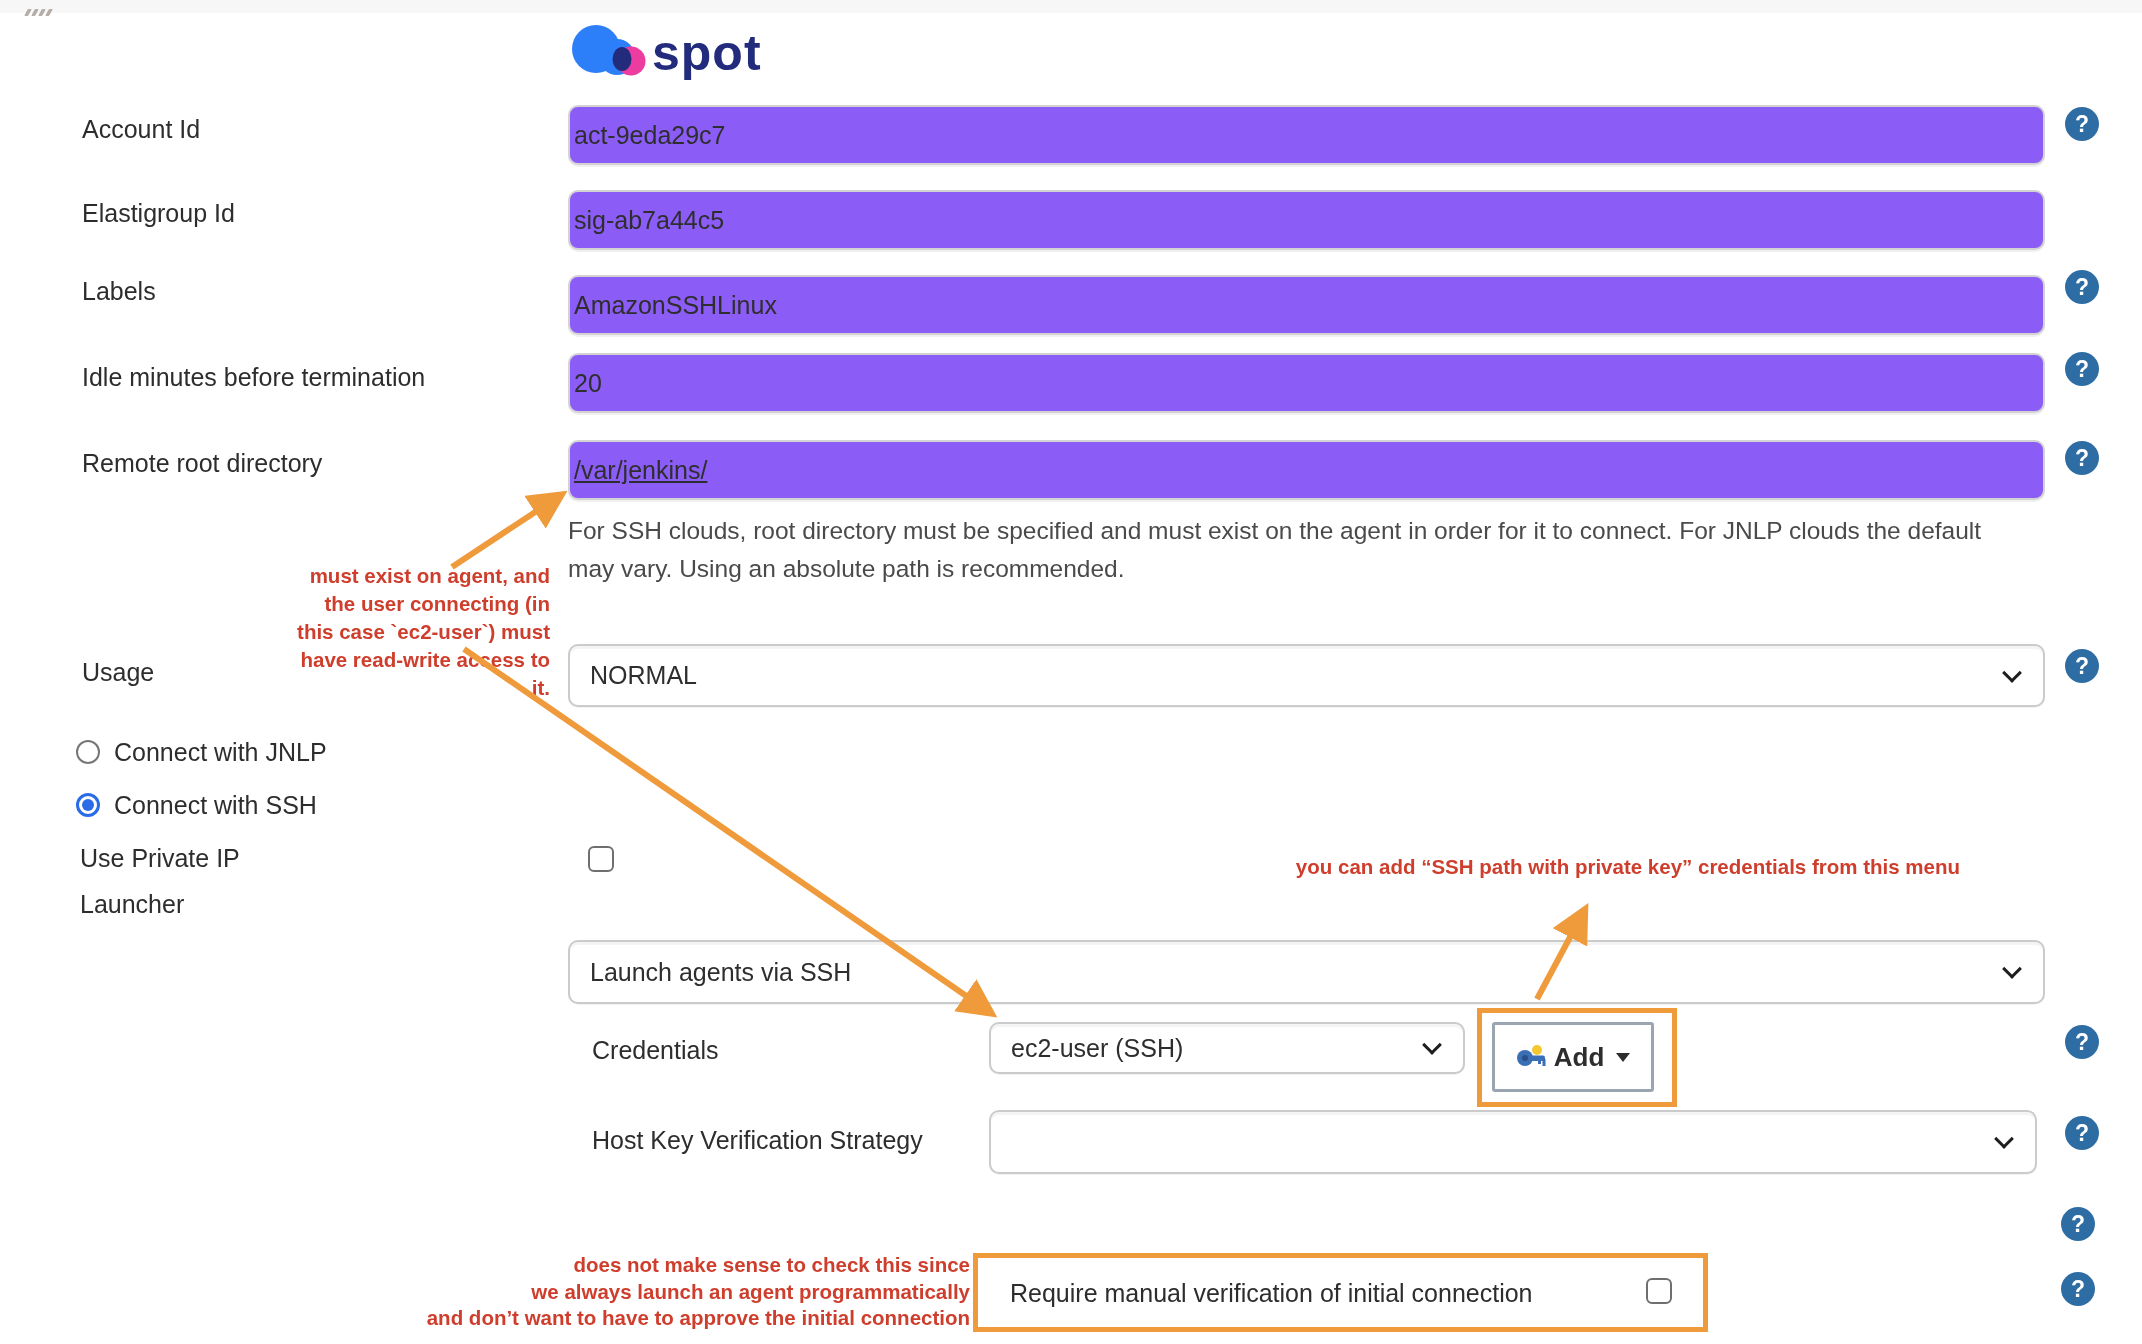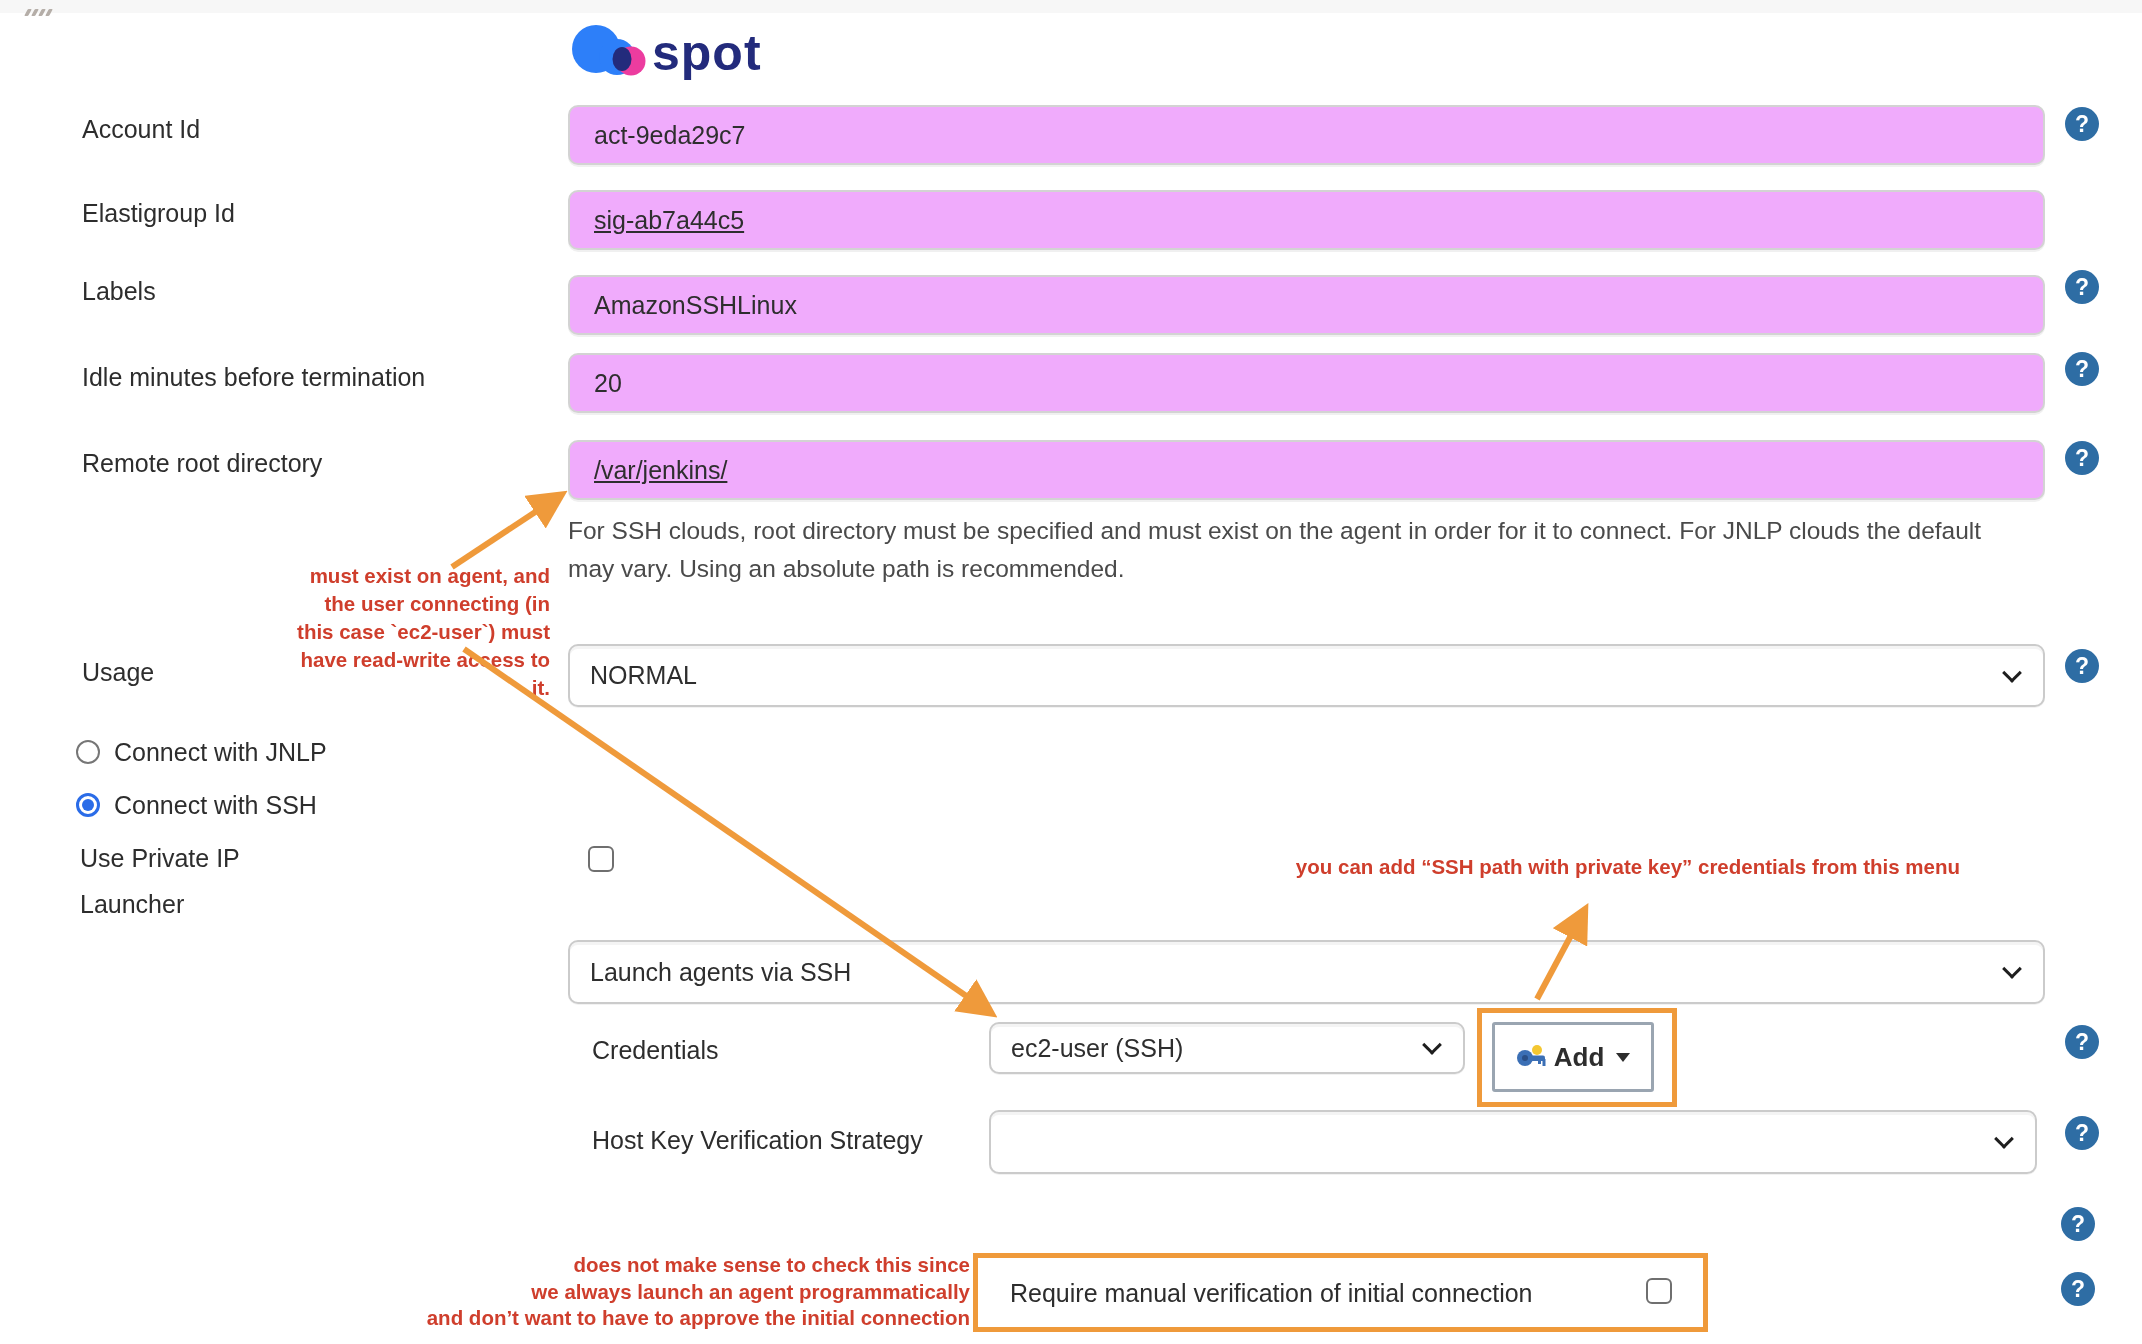--- a/index.html
+++ b/index.html
@@ -3,23 +3,23 @@
 <meta charset="utf-8">
 <style>
   html,body{margin:0;padding:0;background:#fff;}
   body{width:2142px;height:1344px;position:relative;overflow:hidden;
        font-family:"Liberation Sans","DejaVu Sans",sans-serif;color:#2d2d2d;}
   .topstrip{position:absolute;left:0;top:0;width:2142px;height:13px;background:#f7f7f7;}
   .dragdots{position:absolute;left:26px;top:9px;display:flex;gap:3px;cursor:grab;}
   .dragdots i{display:block;width:4px;height:7px;background:#b5aea8;transform:skewX(-28deg);border-radius:1px;}
   .row-label{position:absolute;left:82px;font-size:25px;line-height:30px;color:#2d2d2d;white-space:nowrap;}
   .jinput{position:absolute;left:568px;width:1477px;height:60px;box-sizing:border-box;
-          border:2px solid #d3d3d3;border-radius:10px;background:#f0abfc;
+          border:2px solid #d3d3d3;border-radius:10px;background:#8b5cf6;
           box-shadow:0 2px 0 rgba(0,0,0,0.06);font-size:25px;color:#2e2e2e;
-          padding:0 24px;font-family:inherit;outline:none;}
+          padding:0 4px;font-family:inherit;outline:none;}
   .jselect{position:absolute;box-sizing:border-box;border:2px solid #cbcbcb;border-radius:10px;
            background:#fff;box-shadow:inset 0 3px 0 rgba(0,0,0,0.045),0 1px 0 rgba(0,0,0,0.05);
            display:flex;align-items:center;font-size:25px;color:#2e2e2e;padding:0 52px 0 20px;cursor:pointer;}
   .chev{position:absolute;right:24px;top:50%;width:11px;height:11px;
         border-right:3.5px solid #1e1e1e;border-bottom:3.5px solid #1e1e1e;
         transform:translateY(-72%) rotate(45deg);}
   .help{position:absolute;left:2065px;width:34px;height:34px;border-radius:50%;background:#2E6DA4;
         color:#fff;font-weight:bold;font-size:23px;display:flex;align-items:center;justify-content:center;
         cursor:pointer;user-select:none;}
   .desc{position:absolute;left:568px;top:512px;width:1450px;font-size:24.5px;line-height:38px;color:#4a4a4a;}
@@ -61,21 +61,21 @@
     </g>
     <text x="84" y="50" font-size="50" font-weight="bold" letter-spacing="1" fill="#232B7C" font-family="Liberation Sans, sans-serif">spot</text>
   </svg>
 </div>
 
 <div class="row-label" style="top:114px">Account Id</div>
 <input class="jinput" style="top: 105px;" value="act-9eda29c7">
 <div class="help" style="top:107px">?</div>
 
 <div class="row-label" style="top:198px">Elastigroup Id</div>
-<input class="jinput" style="top: 190px; text-decoration: underline;" value="sig-ab7a44c5">
+<input class="jinput" style="top: 190px;" value="sig-ab7a44c5">
 
 <div class="row-label" style="top:276px">Labels</div>
 <input class="jinput" style="top: 268px; margin-top: 7px;" value="AmazonSSHLinux">
 <div class="help" style="top:270px">?</div>
 
 <div class="row-label" style="top:362px">Idle minutes before termination</div>
 <input class="jinput" style="top: 353px;" value="20">
 <div class="help" style="top:352px">?</div>
 
 <div class="row-label" style="top:448px">Remote root directory</div>

